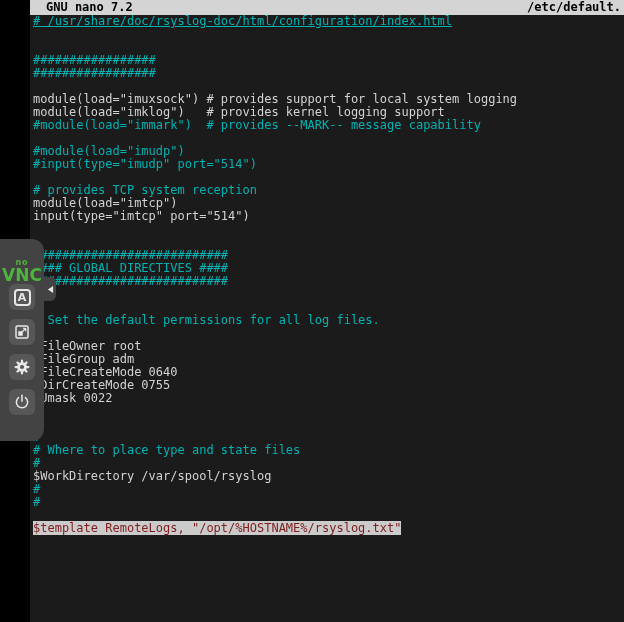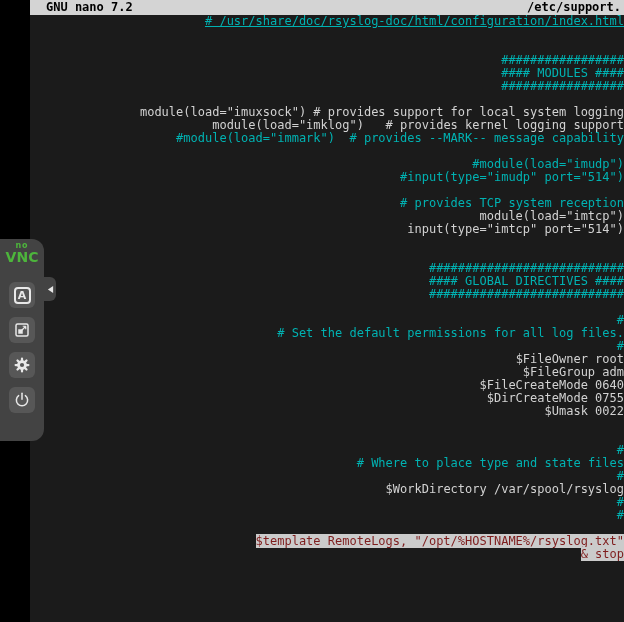--- a/index.html
+++ b/index.html
@@ -3,21 +3,21 @@
 <meta charset="utf-8">
 <style>
   * { margin:0; padding:0; box-sizing:border-box; }
   html,body { width:624px; height:622px; }
   body {
     background:#000;
     overflow:hidden;
     position:relative;
     font-family:"DejaVu Sans Mono", monospace;
   }
-  .viewport { position:absolute; inset:0;text-align:right; }
+  .viewport { position:absolute; inset:0; }
 
   
   .terminal {
     position:absolute; left:30px; top:0; width:594px; height:622px;
     background:var(--terminal-bg, #1b1b1b);
   }
   .titlebar {
     height:15px;
     background:var(--titlebar-bg, #d4d4d4);
     color:#000;
@@ -35,39 +35,39 @@
     height:13px; line-height:13px;
     font-size:12px;
     white-space:pre;
   }
   .line.comment { color:var(--comment, #00b2b2); }
   .line.plain   { color:var(--plain, #d2d2d2); }
   .line.selected .txt {
     background:var(--selection-bg, #cccccc);
     color:#7f1d1d;
   }
-  .txt.underline { text-decoration:underline;margin-left:28px; }
+  .txt.underline { text-decoration:underline; }
 
   
   .vnc-bar {
     position:absolute; left:0; top:239px;
     width:44px; height:202px;
     background:#434343;
     border-radius:0 12px 12px 0;
     display:flex; flex-direction:column; align-items:center;
-    padding-top:2px; gap:17px;
+    padding-top:20px; gap:1px;
   }
   .vnc-logo {
     display:flex; flex-direction:column; align-items:center;
     line-height:1; height:24px; justify-content:center;
     font-family:"DejaVu Sans", sans-serif;
     user-select:none;
   }
   .logo-no  { font-size:8px;  font-weight:bold; letter-spacing:1px; color:var(--logo-green, #4db53c); }
-  .logo-vnc { font-size:14px; font-weight:bold; color:var(--logo-green, #4db53c); }
+  .logo-vnc { font-size:17px; font-weight:bold; color:var(--logo-green, #4db53c); }
   .vnc-handle {
     position:absolute; left:44px; top:38px;
     width:12px; height:24px;
     background:#434343;
     border-radius:0 6px 6px 0;
     display:flex; align-items:center; justify-content:center;
     cursor:pointer;
   }
   .vnc-btn {
     width:26px; height:26px;
@@ -87,28 +87,27 @@
   }
 </style>
 </head>
 <body>
 
 <div class="viewport">
 
   <div class="terminal">
     <div class="titlebar">
       <span>GNU nano 7.2</span>
-      <span>/etc/support.</span>
+      <span>/etc/default.</span>
     </div>
     <div class="editor">
         <div class="line comment"><span class="txt underline"># /usr/share/doc/rsyslog-doc/html/configuration/index.html</span></div>
         <div class="line plain"><span class="txt"></span></div>
         <div class="line plain"><span class="txt"></span></div>
         <div class="line comment"><span class="txt">#################</span></div>
-        <div class="line comment"><span class="txt">#### MODULES ####</span></div>
         <div class="line comment"><span class="txt">#################</span></div>
         <div class="line plain"><span class="txt"></span></div>
         <div class="line plain"><span class="txt">module(load="imuxsock") # provides support for local system logging</span></div>
         <div class="line plain"><span class="txt">module(load="imklog")   # provides kernel logging support</span></div>
         <div class="line comment"><span class="txt">#module(load="immark")  # provides --MARK-- message capability</span></div>
         <div class="line plain"><span class="txt"></span></div>
         <div class="line comment"><span class="txt">#module(load="imudp")</span></div>
         <div class="line comment"><span class="txt">#input(type="imudp" port="514")</span></div>
         <div class="line plain"><span class="txt"></span></div>
         <div class="line comment"><span class="txt"># provides TCP system reception</span></div>
@@ -131,21 +130,20 @@
         <div class="line plain"><span class="txt"></span></div>
         <div class="line plain"><span class="txt"></span></div>
         <div class="line comment"><span class="txt">#</span></div>
         <div class="line comment"><span class="txt"># Where to place type and state files</span></div>
         <div class="line comment"><span class="txt">#</span></div>
         <div class="line plain"><span class="txt">$WorkDirectory /var/spool/rsyslog</span></div>
         <div class="line comment"><span class="txt">#</span></div>
         <div class="line comment"><span class="txt">#</span></div>
         <div class="line plain"><span class="txt"></span></div>
         <div class="line selected"><span class="txt">$template RemoteLogs, "/opt/%HOSTNAME%/rsyslog.txt"</span></div>
-        <div class="line selected"><span class="txt">&amp; stop</span></div>
       </div>
   </div>
 
   <div class="vnc-bar">
     <div class="vnc-logo">
       <span class="logo-no">no</span>
       <span class="logo-vnc">VNC</span>
     </div>
     <div class="vnc-handle">
       <svg viewBox="0 0 8 10" width="7" height="9">

